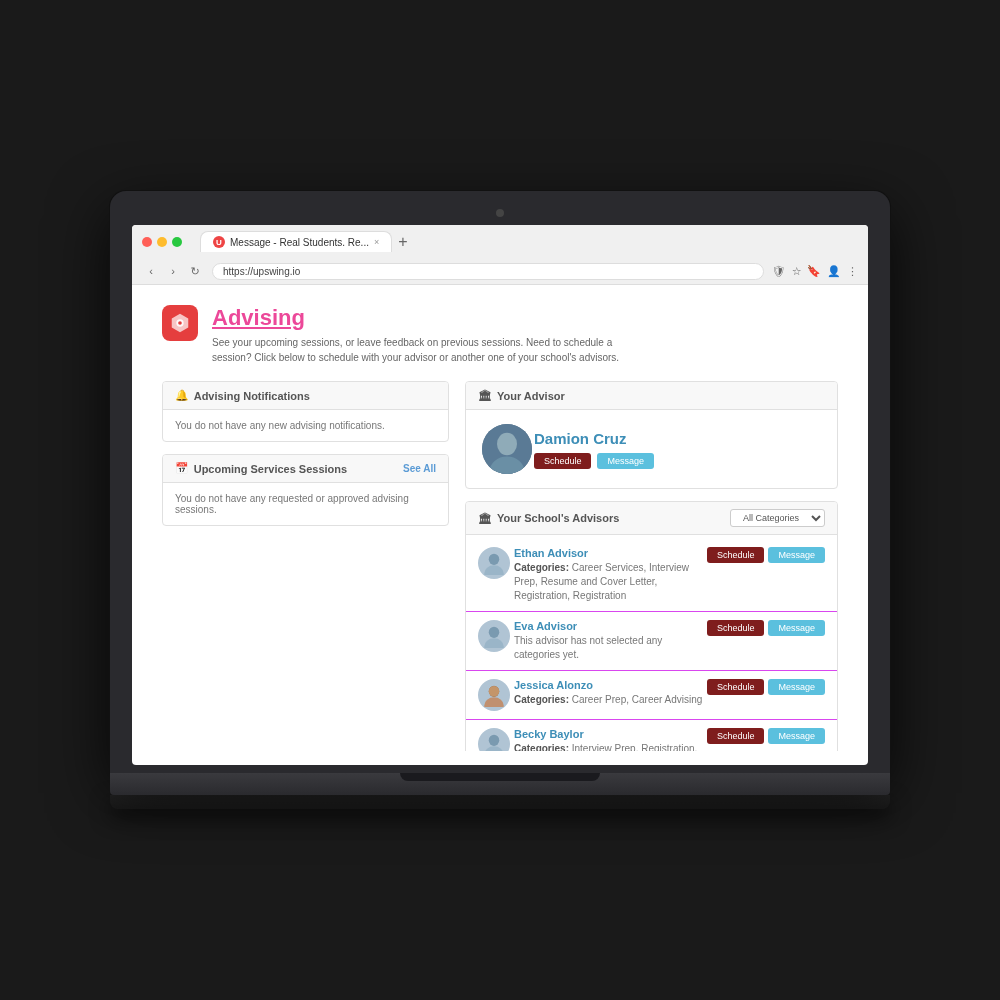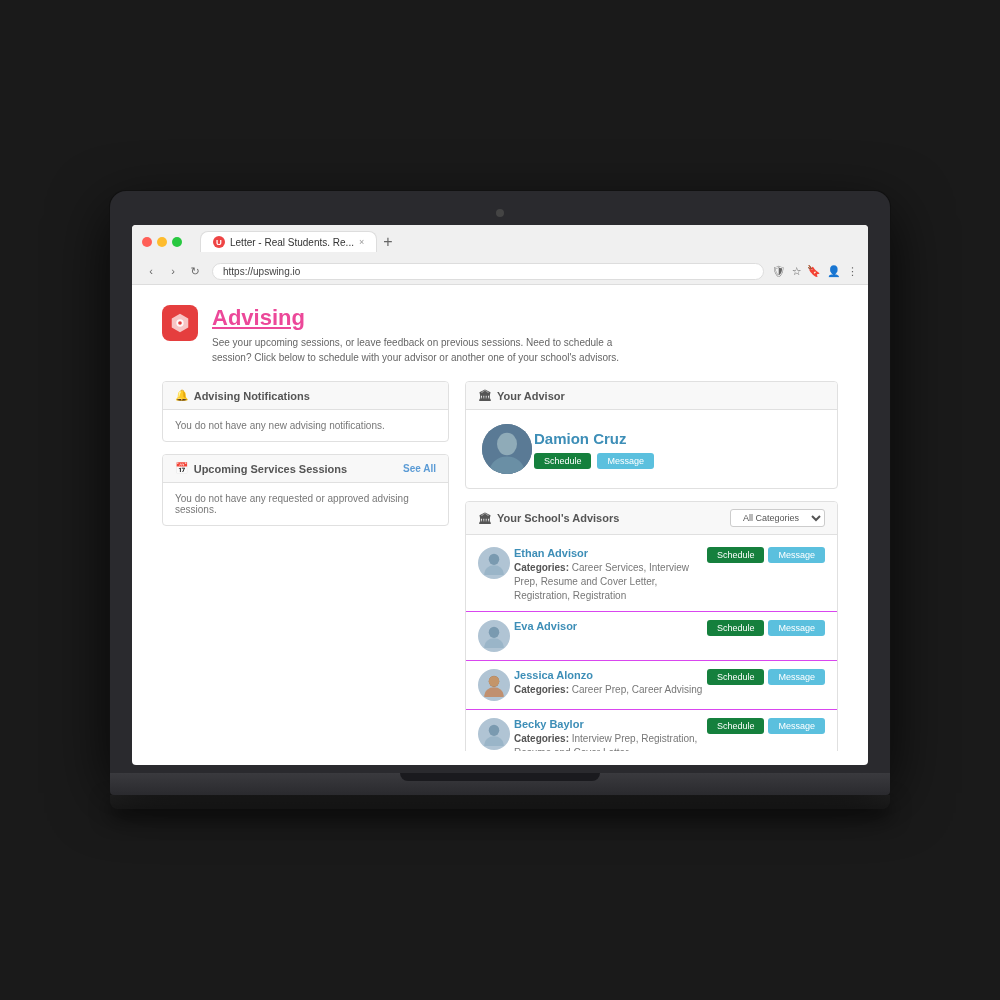--- a/index.html
+++ b/index.html
@@ -338,21 +338,21 @@
       color: #3d8eb7;
       margin-bottom: 6px;
     }
 
     .advisor-buttons {
       display: flex;
       gap: 6px;
     }
 
     .btn-schedule {
-      background: #15803d;
+      background: #7f1d1d;
       color: #fff;
       border: none;
       border-radius: 3px;
       padding: 3px 10px;
       font-size: 9px;
       cursor: pointer;
     }
 
     .btn-message {
       background: #5bc0de;
@@ -463,21 +463,21 @@
       <div class="browser-chrome">
         <div class="browser-titlebar">
           <div class="browser-dots">
             <div class="dot dot-red"></div>
             <div class="dot dot-yellow"></div>
             <div class="dot dot-green"></div>
           </div>
           <div class="browser-tab-bar">
             <div class="browser-tab">
               <div class="browser-tab-icon">U</div>
-              <span>Letter - Real Students. Re...</span>
+              <span>Message - Real Students. Re...</span>
               <span class="tab-close">×</span>
             </div>
             <span class="add-tab">+</span>
           </div>
         </div>
         <div class="browser-addressbar">
           <div class="nav-buttons">
             <div class="nav-btn">‹</div>
             <div class="nav-btn">›</div>
             <div class="nav-btn">↻</div>
@@ -598,20 +598,23 @@
 
                 <div class="advisor-item">
                   <div class="advisor-item-avatar">
                     <svg viewBox="0 0 32 32">
                       <ellipse cx="16" cy="11" rx="7" ry="7.5" fill="#7a9ab0"></ellipse>
                       <ellipse cx="16" cy="30" rx="13" ry="11" fill="#9ab5c8"></ellipse>
                     </svg>
                   </div>
                   <div class="advisor-item-info">
                     <div class="advisor-item-name">Eva Advisor</div>
+                    <div class="advisor-item-categories">
+                      <span>This advisor has not selected any categories yet.</span>
+                    </div>
                   </div>
                   <div class="advisor-item-buttons">
                     <button class="btn-schedule">Schedule</button>
                     <button class="btn-message">Message</button>
                   </div>
                 </div>
 
                 <div class="advisor-item">
                   <div class="advisor-item-avatar">
                     <svg viewBox="0 0 32 32">

